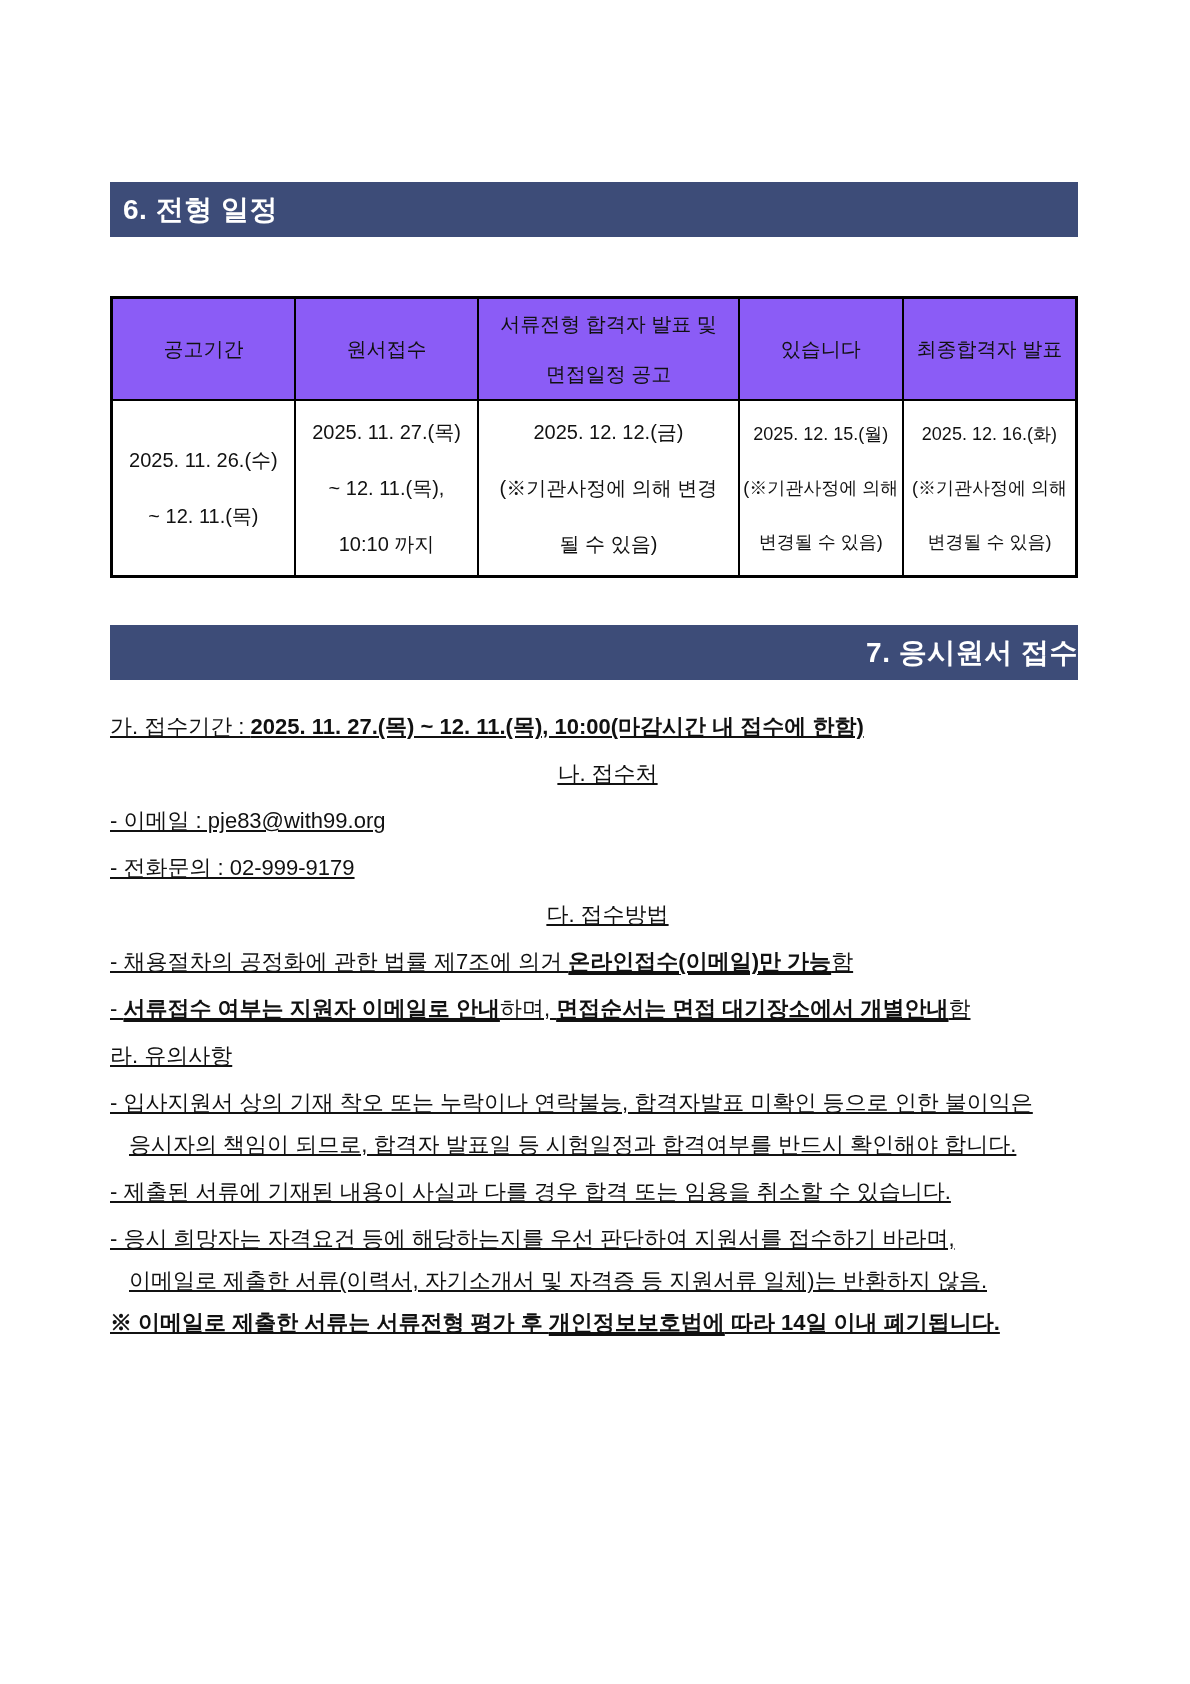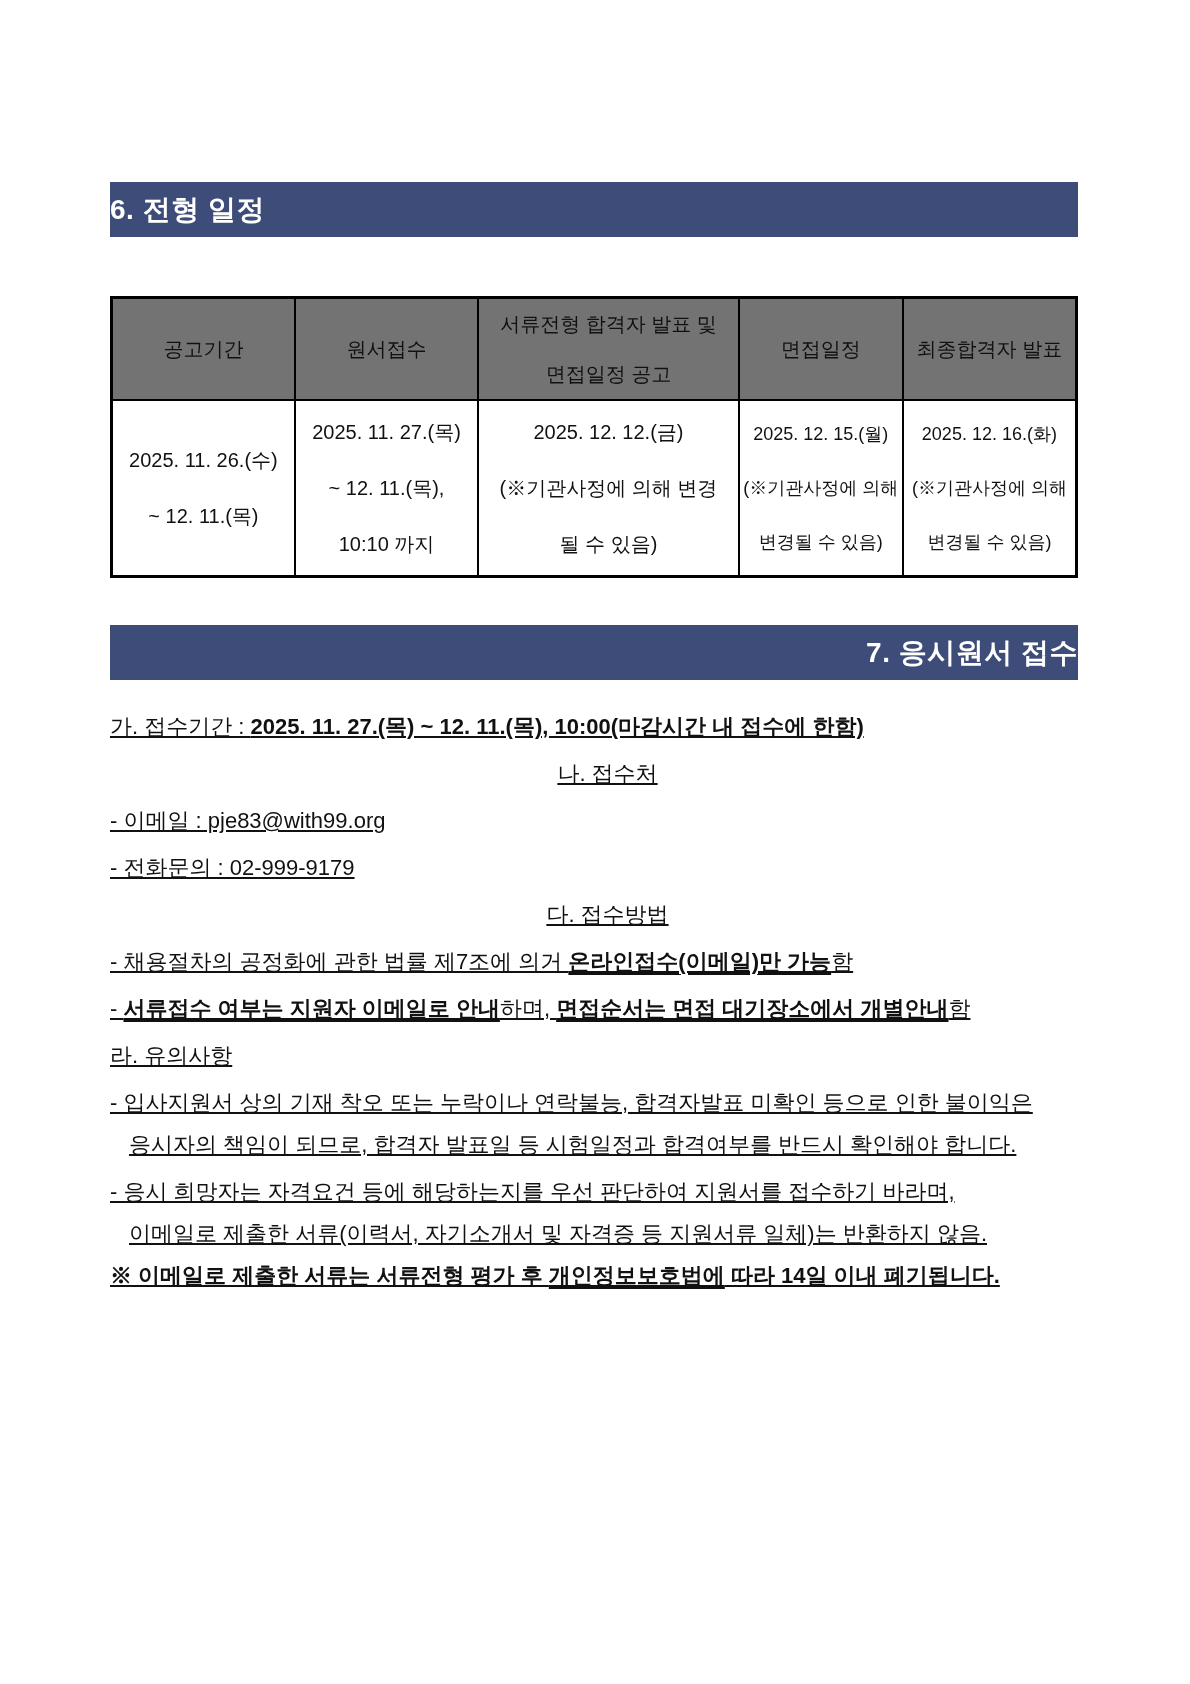--- a/index.html
+++ b/index.html
@@ -9,38 +9,39 @@
     width:1190px; height:1684px;
     background:#ffffff;
     font-family:"Liberation Sans", sans-serif;
     color:#111111;
     overflow:hidden;
   }
   .section-bar {
     position:absolute; left:110px; width:968px; height:55px;
     background:#3d4c78;
     display:flex; align-items:center;
+    padding-left:13px;
   }
   .section-bar .bar-title {
     color:#ffffff; font-size:28px; font-weight:bold; letter-spacing:0.5px;
   }
   #bar-6 { top:182px; }
   #bar-7 { top:625px;justify-content:flex-end; }
 
   table.schedule {
     position:absolute; left:110px; top:296px; width:968px;
     border-collapse:collapse;
     table-layout:fixed;
   }
   table.schedule, table.schedule th, table.schedule td {
     border:2px solid #000000;
   }
   table.schedule { border-width:3px; }
   table.schedule th {
-    background:#737373;
+    background:#8b5cf6;
     height:96px;
     font-size:20px; font-weight:normal;
     text-align:center; vertical-align:middle;
     white-space:pre-line;
     line-height:50px;
   }
   table.schedule td {
     background:#ffffff;
     height:176px;
     font-size:20px; font-weight:normal;
@@ -77,21 +78,21 @@
         <col style="width:27%">
         <col style="width:17%">
         <col style="width:18%">
     </colgroup>
     <thead>
       <tr>
         <th>공고기간</th>
         <th>원서접수</th>
         <th>서류전형 합격자 발표 및
 면접일정 공고</th>
-        <th>면접일정</th>
+        <th>있습니다</th>
         <th>최종합격자 발표</th>
       </tr>
     </thead>
     <tbody>
       <tr>
         <td>2025. 11. 26.(수)
 ~ 12. 11.(목)</td>
         <td>2025. 11. 27.(목)
 ~ 12. 11.(목),
 10:10 까지</td>
@@ -116,18 +117,19 @@
       <div class="line"><span>가. 접수기간 : </span><span class="b">2025. 11. 27.(목) ~ 12. 11.(목), 10:00(마감시간 내 접수에 한함)</span></div>
       <div class="line gap-lg"><span>나. 접수처</span></div>
       <div class="line"><span>- 이메일 : pje83@with99.org</span></div>
       <div class="line"><span>- 전화문의 : 02-999-9179</span></div>
       <div class="line gap-lg"><span>다. 접수방법</span></div>
       <div class="line"><span>- 채용절차의 공정화에 관한 법률 제7조에 의거 </span><span class="b u">온라인접수(이메일)만 가능</span><span>함</span></div>
       <div class="line"><span>- </span><span class="b u">서류접수 여부는 지원자 이메일로 안내</span><span>하며, </span><span class="b u">면접순서는 면접 대기장소에서 개별안내</span><span>함</span></div>
       <div class="line"><span>라. 유의사항</span></div>
       <div class="line tight"><span>- 입사지원서 상의 기재 착오 또는 누락이나 연락불능, 합격자발표 미확인 등으로 인한 불이익은</span></div>
       <div class="line indent"><span>응시자의 책임이 되므로, 합격자 발표일 등 시험일정과 합격여부를 반드시 확인해야 합니다.</span></div>
+      <div class="line"><span>- 제출된 서류에 기재된 내용이 사실과 다를 경우 합격 또는 임용을 취소할 수 있습니다.</span></div>
       <div class="line tight"><span>- 응시 희망자는 자격요건 등에 해당하는지를 우선 판단하여 지원서를 접수하기 바라며,</span></div>
       <div class="line indent tight"><span>이메일로 제출한 서류(이력서, 자기소개서 및 자격증 등 지원서류 일체)는 반환하지 않음.</span></div>
       <div class="line"><span class="b">※ 이메일로 제출한 서류는 서류전형 평가 후 </span><span class="b u">개인정보보호법에</span><span class="b"> 따라 14일 이내 폐기됩니다.</span></div>
     </div>
 
 </div>
 
 </body></html>

